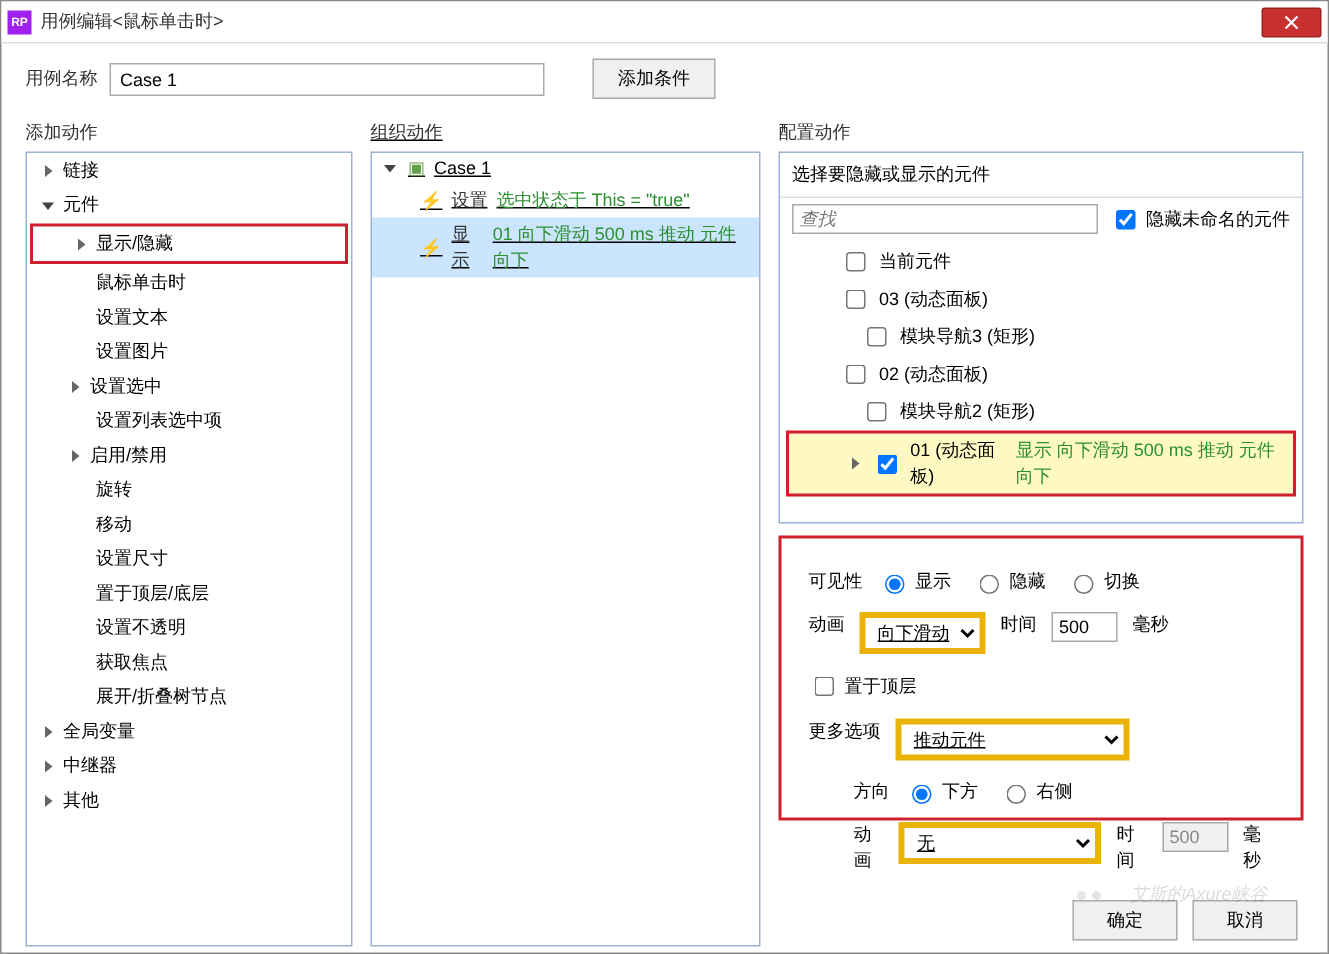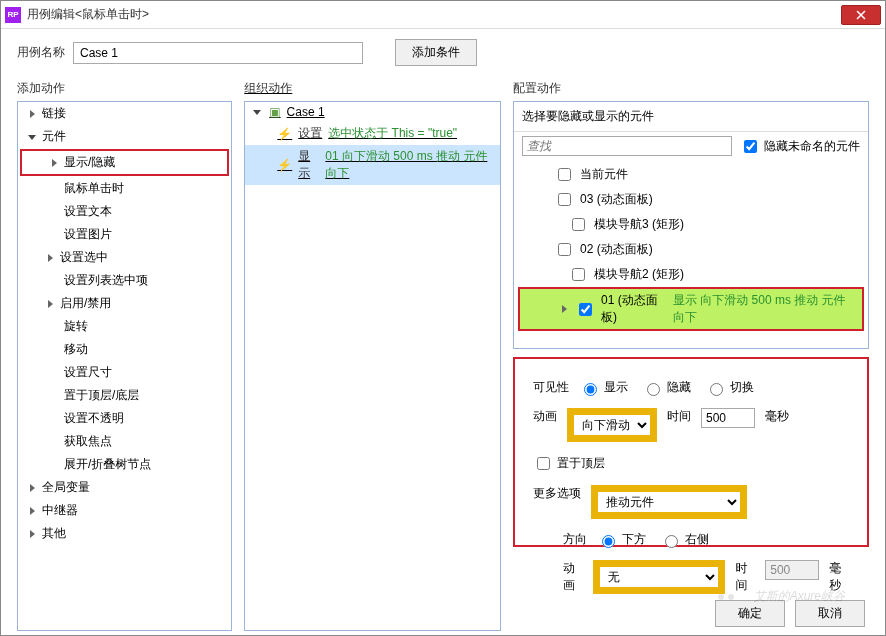--- a/index.html
+++ b/index.html
@@ -40,27 +40,27 @@
 .folder-icon { color: #64a048; font-size: 12px; }
 .green-text { color: #2a9030; }
 .gray-text { color: #333; }
 .right-header { padding: 6px 8px; border-bottom: 1px solid #ddd; }
 .search-row { display: flex; align-items: center; gap: 8px; padding: 4px 8px; }
 .search-input { flex: 1; border: 1px solid #aaa; padding: 2px 4px; font-style: italic; color: #888; }
 .cb { width: 13px; height: 13px; }
 .widget-list { padding: 2px 0; }
 .widget-row { padding: 3px 8px 3px 40px; display: flex; align-items: center; gap: 6px; cursor: pointer; }
 .widget-row.l4 { padding-left: 54px; }
-.widget-row.highlight { border: 2px solid #d02030; margin: 0 4px; background: #bef264; }
+.widget-row.highlight { border: 2px solid #d02030; margin: 0 4px; background: #fef9c3; }
 .cfg-row { display: flex; align-items: flex-start; gap: 10px; padding: 6px 0; }
 .radio-group { display: flex; gap: 14px; }
 .radio-opt { display: flex; align-items: center; gap: 4px; }
-.select { border: 7px solid #eab308; padding: 2px 4px; background: #fff; min-width: 80px; }
+.select { border: 4px solid #eab308; padding: 2px 4px; background: #fff; min-width: 80px; text-decoration: underline; }
 .select-wide { width: 156px; }
-.num-input { width: 54px; border: 1px solid #aaa; padding: 2px 4px; }
+.num-input { width: 44px; border: 1px solid #aaa; padding: 2px 4px; }
 .num-input[disabled] { background: #f0f0f0; color: #888; }
 .indent { padding-left: 30px; }
 .footer { position: absolute; bottom: 8px; right: 20px; display: flex; gap: 10px; }
 .footer .btn { margin: 0; padding: 4px 22px; }
 .watermark { position: absolute; right: 40px; bottom: 30px; color: rgba(0,0,0,0.15); font-size: 22px; font-style: italic; pointer-events: none; display: flex; align-items: center; gap: 20px; }
 .wm-dots { display: flex; gap: 4px; }
 .wm-dots span { width: 6px; height: 6px; background: rgba(0,0,0,0.1); border-radius: 50%; display: inline-block; }
 </style>
 </head>
 <body>

